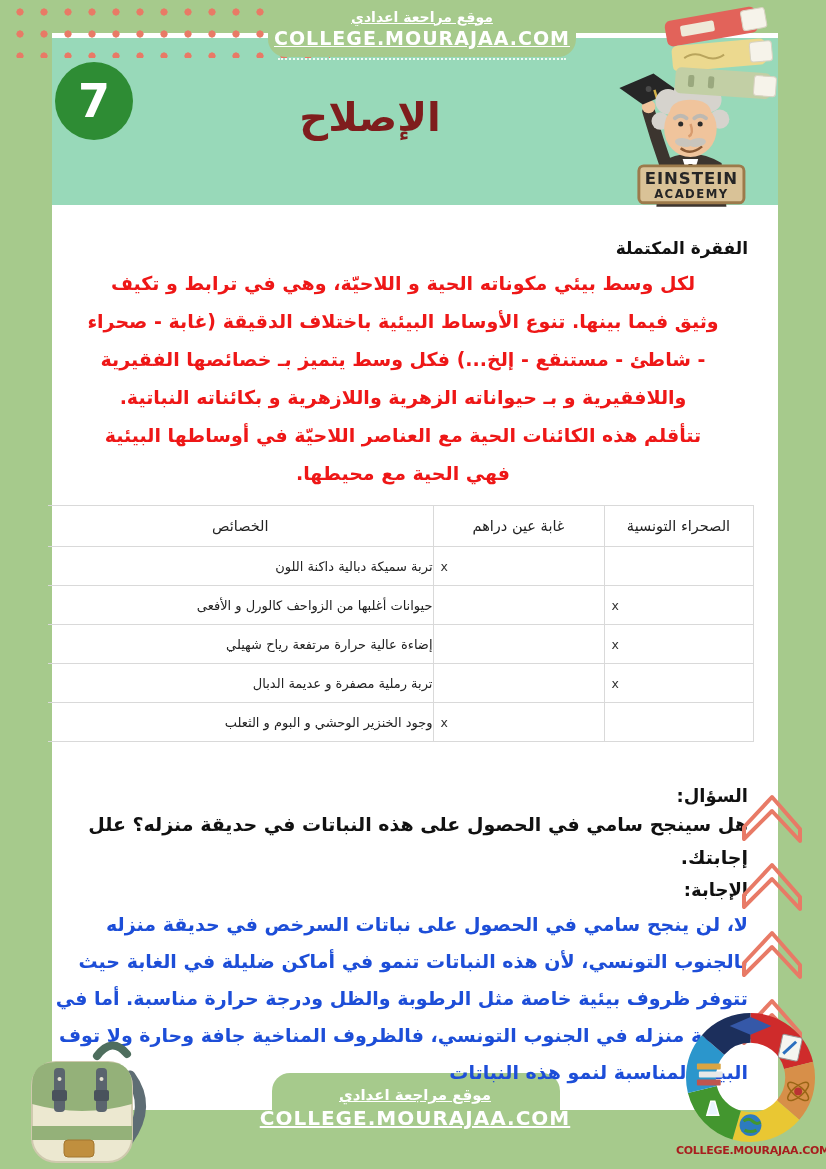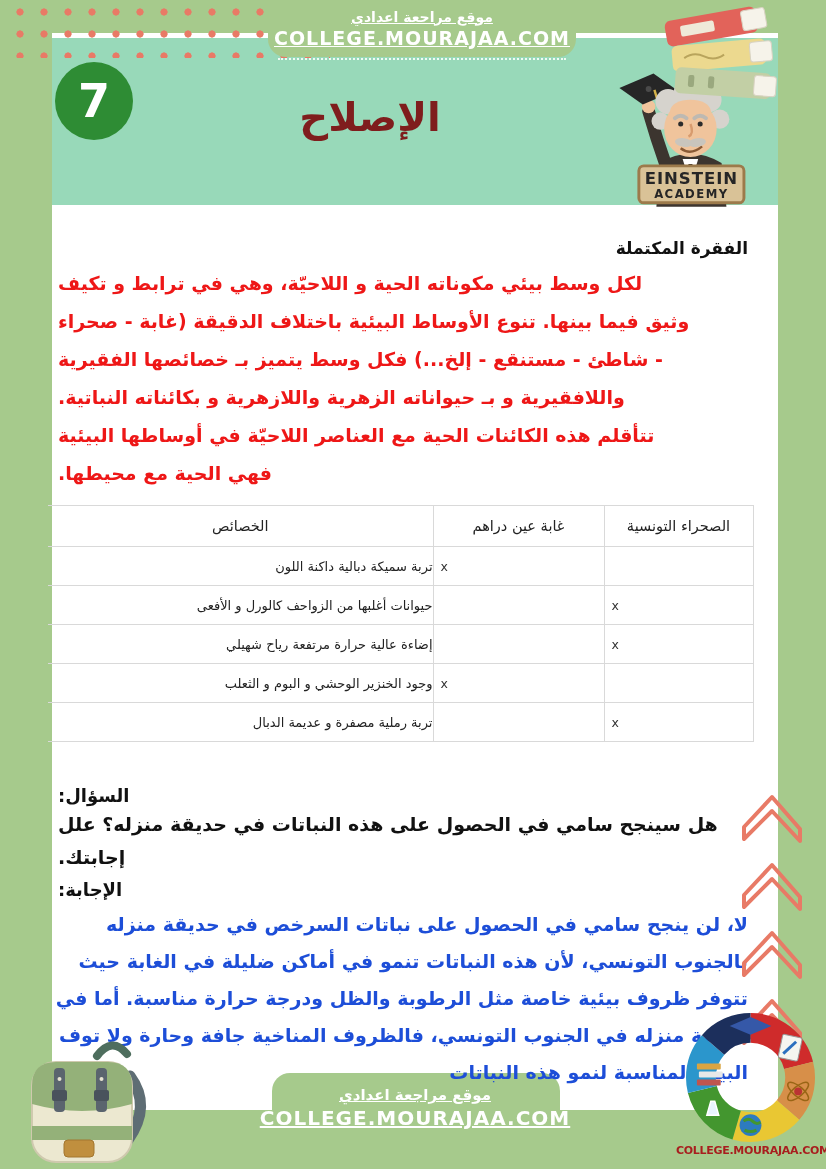--- a/index.html
+++ b/index.html
@@ -38,39 +38,39 @@
   }
   .mascot{position:absolute; left:598px; top:40px; z-index:5;}
   .books{position:absolute; left:650px; top:4px; z-index:6;}
 
   
   .section-title{
     position:absolute; right:78px; top:238px; direction:rtl; color:#111;
     font-size:17px; font-weight:bold; z-index:3;
   }
   .red-paragraph{
-    position:absolute; right:78px; top:264px; width:690px; direction:rtl; text-align:left;
+    position:absolute; right:78px; top:264px; width:690px; direction:rtl; text-align:center;
     color:#ee1717; font-size:19px; font-weight:bold; line-height:38px;
     white-space:pre; z-index:3;
   }
   
   .env-table{
     position:absolute; left:48px; top:505px; width:705px; border-collapse:collapse;
     table-layout:fixed; z-index:3; color:#222;
   }
   .env-table th, .env-table td{border-top:1px solid #d9d9d9; border-bottom:1px solid #d9d9d9; padding:0;}
   .env-table th{height:40px; font-size:14.5px; font-weight:normal; text-align:center; direction:rtl;}
   .env-table td{height:38px; font-size:13px;}
   .col-label{width:385px;}
   .col-mark{width:171px; border-left:1px solid #d9d9d9;}
   .col-mark-last{width:149px; border-left:1px solid #d9d9d9; border-right:1px solid #d9d9d9;}
   td.cell-label{direction:rtl; text-align:right; padding-left:2px; white-space:nowrap; overflow:hidden;margin-left:36px;}
   td.cell-mark{text-align:left; padding-left:7px; color:#333; font-size:12.5px;}
 
-  .question-block{position:absolute; right:78px; top:784px; width:690px; direction:rtl; text-align:left; color:#111; z-index:3;}
+  .question-block{position:absolute; right:78px; top:784px; width:690px; direction:rtl; text-align:right; color:#111; z-index:3;}
   .q-label{font-size:18px; font-weight:bold; line-height:24px;}
   .q-text{font-size:19px; font-weight:bold; line-height:33px; white-space:pre; margin-top:0;}
   .a-label{font-size:18px; font-weight:bold; line-height:26px; margin-top:3px;}
   .red-answer{
     position:absolute; right:78px; top:906px; width:700px; direction:rtl; text-align:right;
     color:#1d4ed8; font-size:19px; font-weight:bold; line-height:37px; white-space:pre; z-index:3;
   }
 
   .chevrons{position:absolute; right:20px; top:785px; width:66px; z-index:5;}
   .chevrons svg{display:block; margin-bottom:6px;}
@@ -190,29 +190,29 @@
       <td class="cell-mark col-mark-last">x</td>
     </tr>
 
     <tr>
       <td class="cell-label">إضاءة عالية حرارة مرتفعة رياح شهيلي</td>
       <td class="cell-mark col-mark"></td>
       <td class="cell-mark col-mark-last">x</td>
     </tr>
 
     <tr>
+      <td class="cell-label">تربة رملية مصفرة و عديمة الدبال</td>
+      <td class="cell-mark col-mark"></td>
+      <td class="cell-mark col-mark-last">x</td>
+    </tr>
+
+    <tr>
       <td class="cell-label">وجود الخنزير الوحشي و البوم و الثعلب</td>
       <td class="cell-mark col-mark">x</td>
       <td class="cell-mark col-mark-last"></td>
-    </tr>
-
-    <tr>
-      <td class="cell-label">تربة رملية مصفرة و عديمة الدبال</td>
-      <td class="cell-mark col-mark"></td>
-      <td class="cell-mark col-mark-last">x</td>
     </tr>
   </tbody>
   </table>
 
   <div class="question-block">
     <div class="q-label">السؤال:</div>
     <div class="q-text">هل سينجح سامي في الحصول على هذه النباتات في حديقة منزله؟ علل
 إجابتك.</div>
     <div class="a-label">الإجابة:</div>
   </div>

